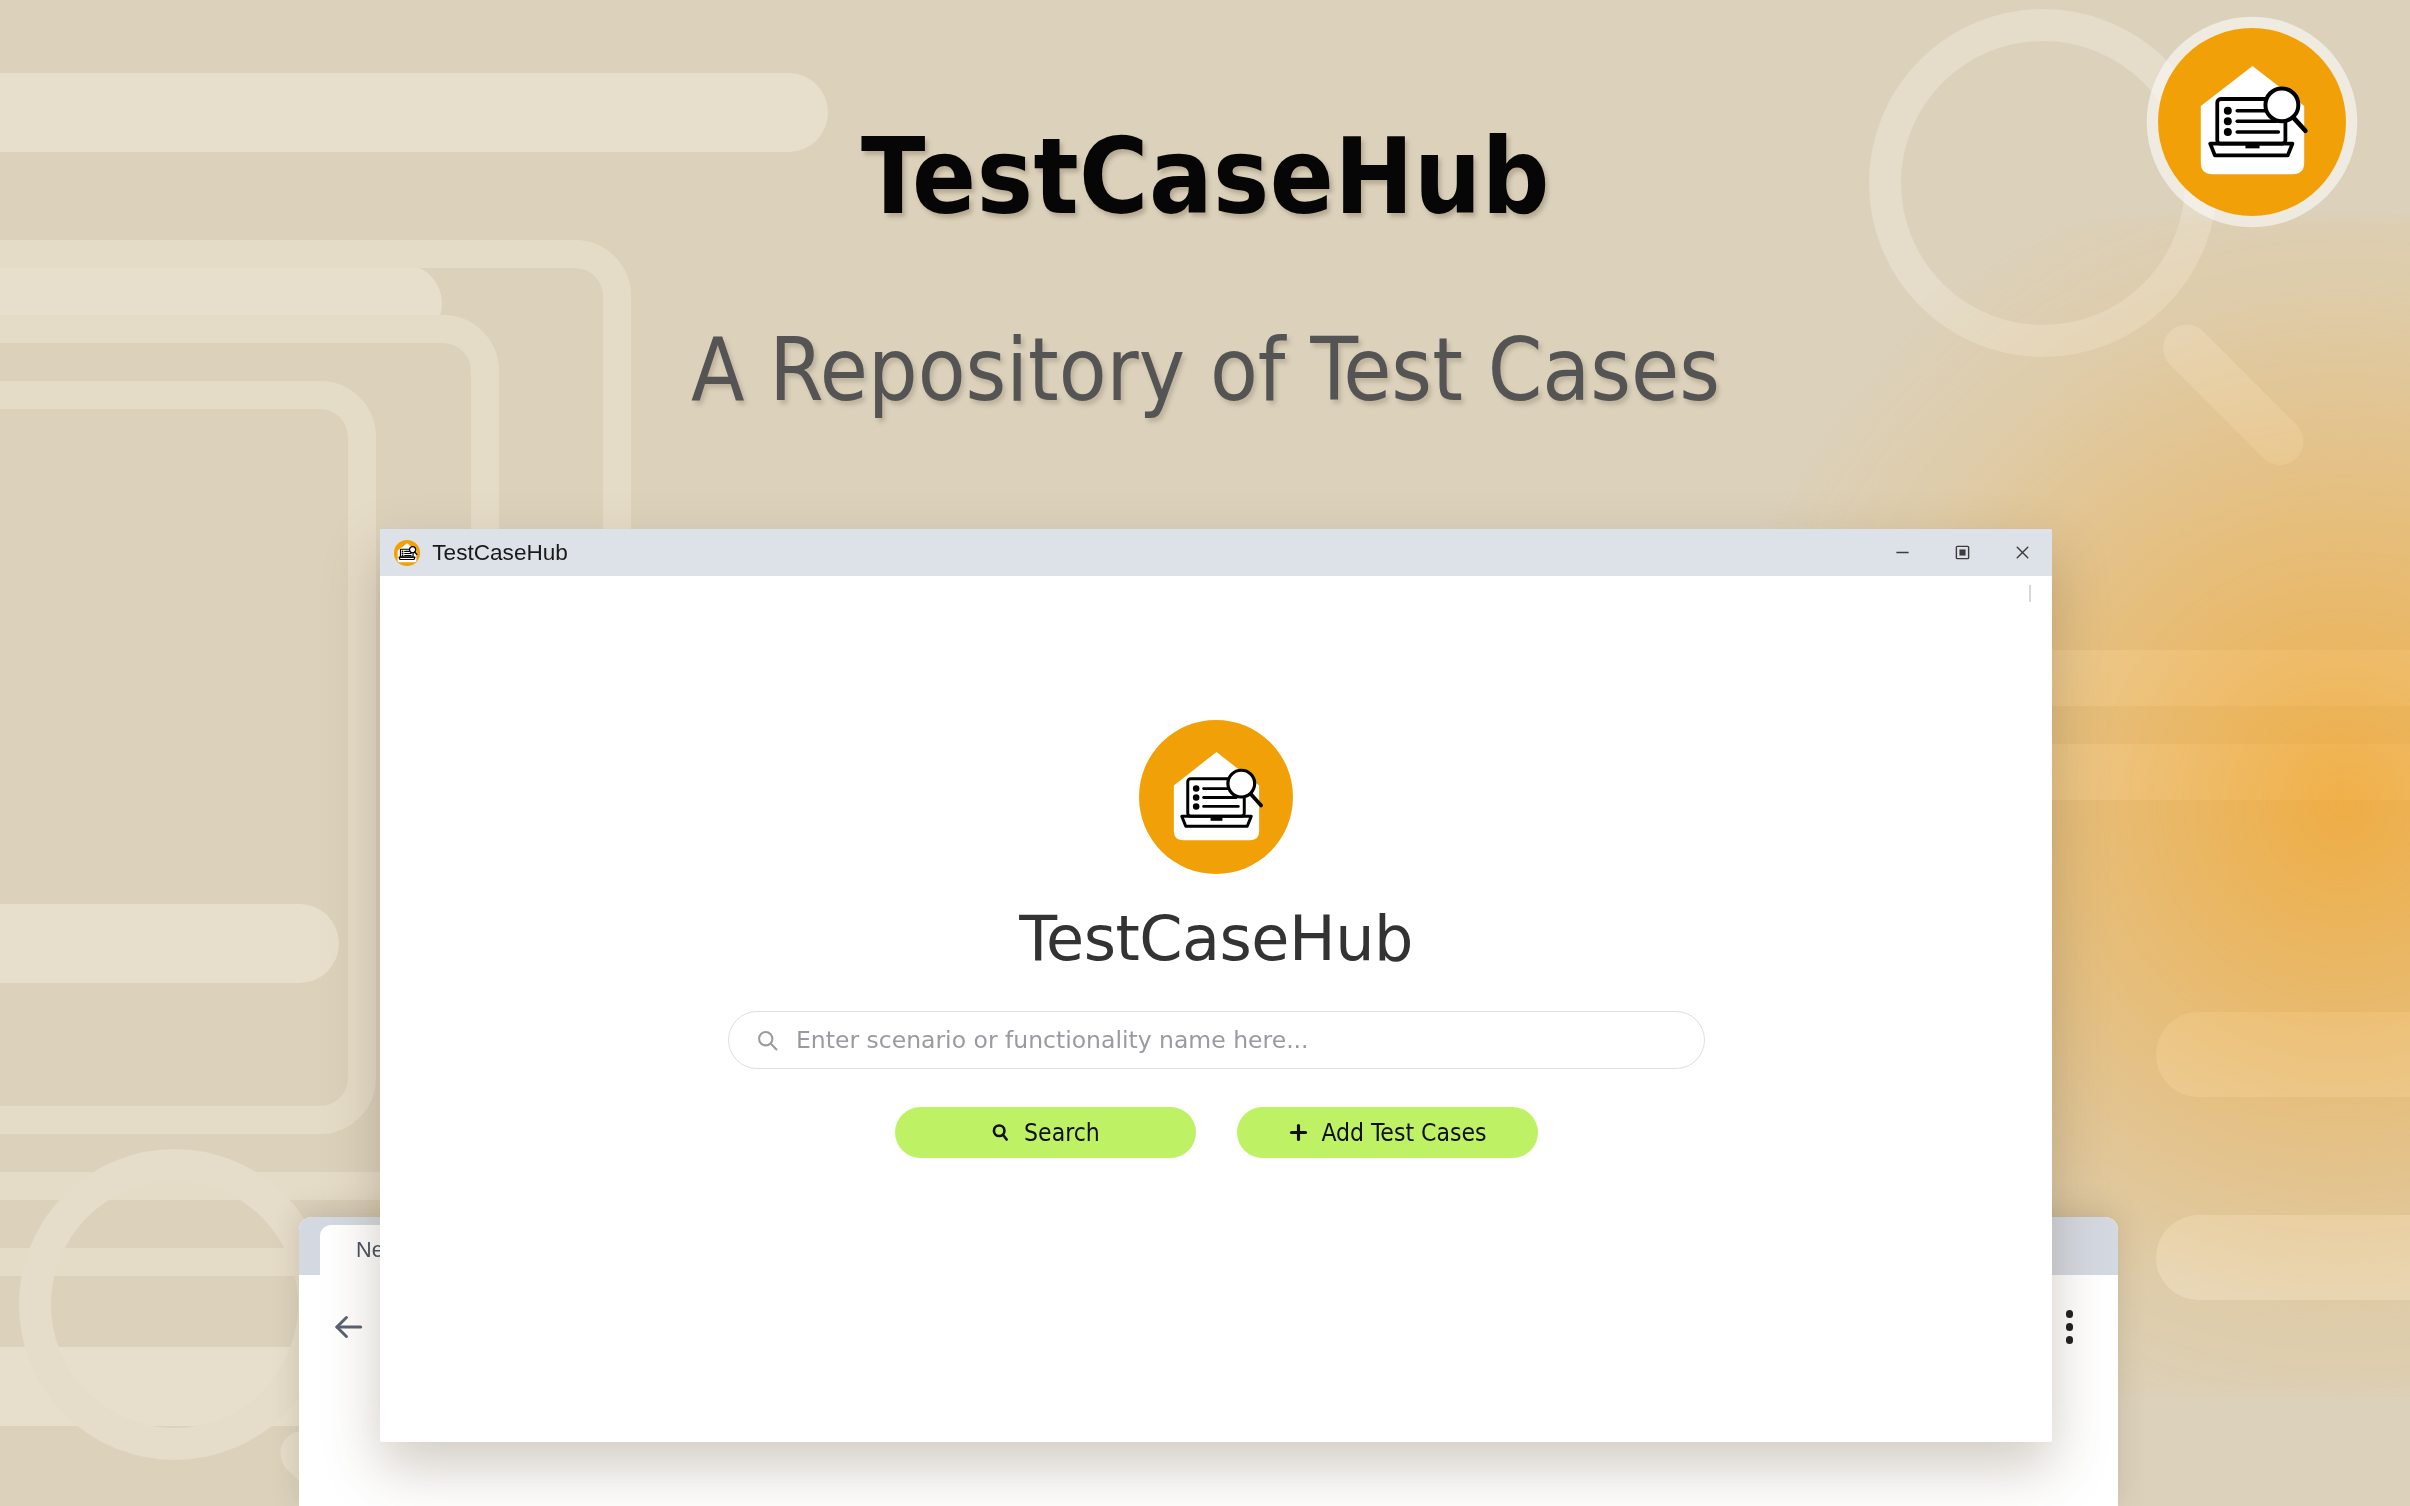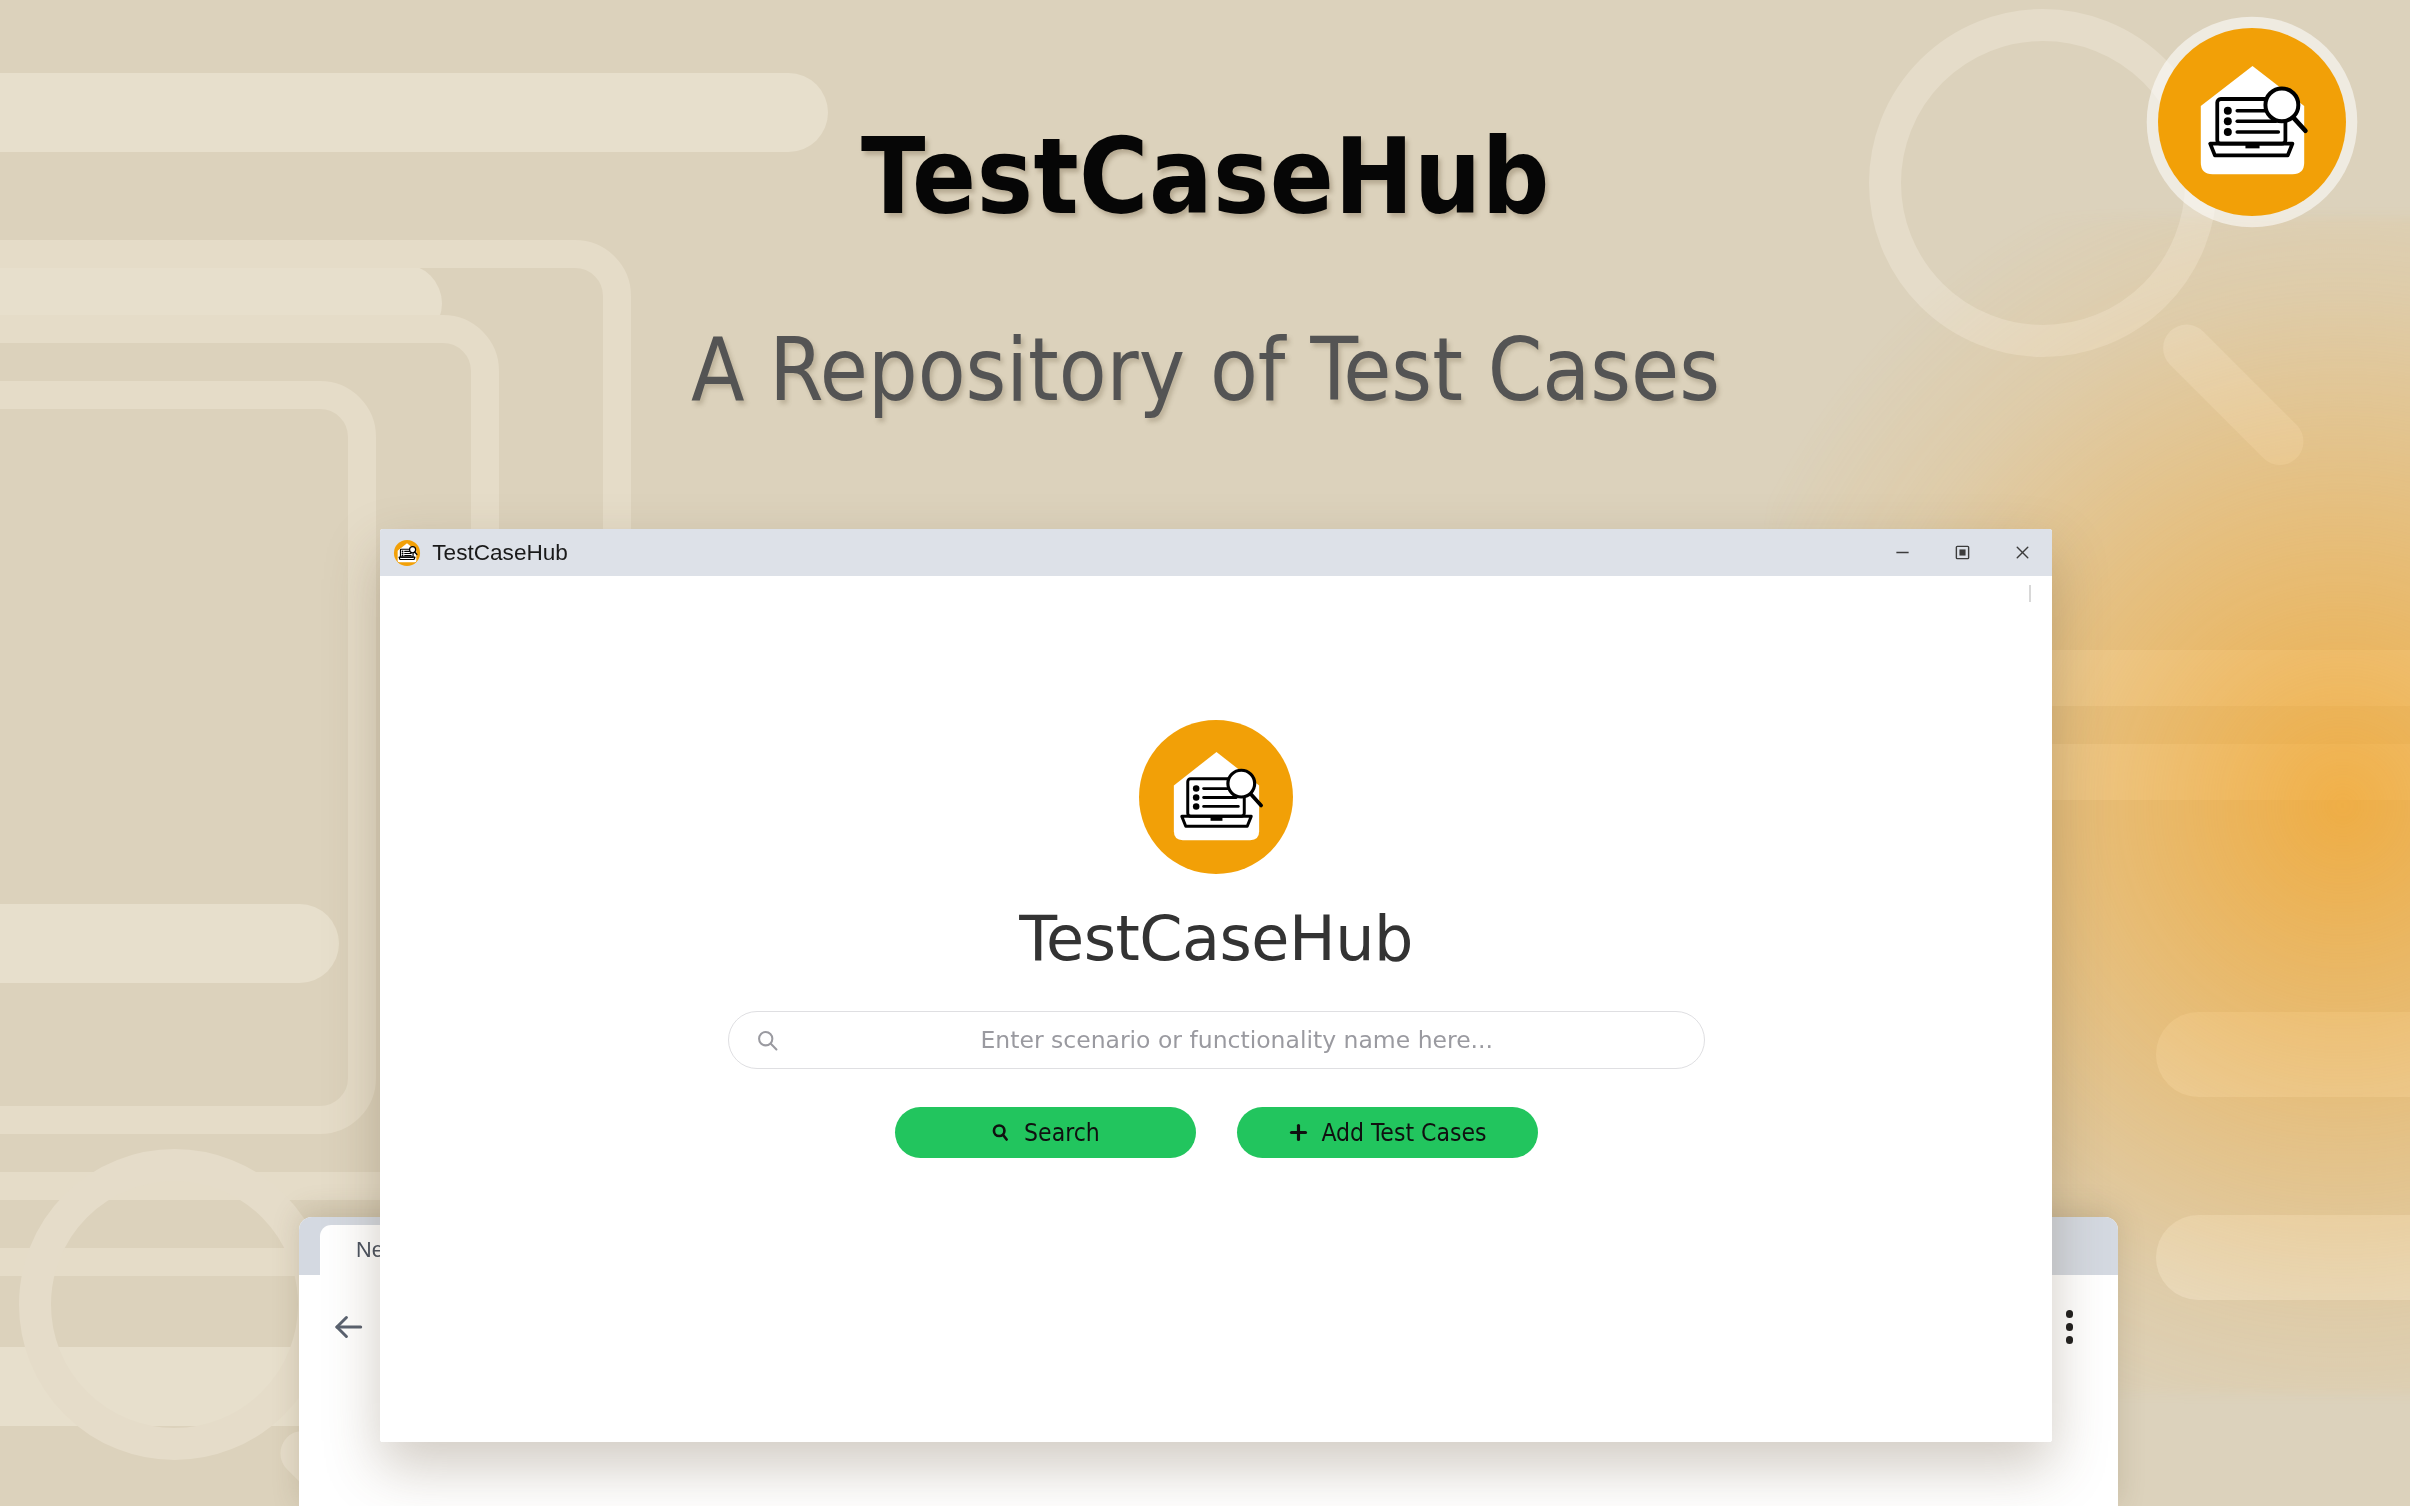--- a/index.html
+++ b/index.html
@@ -249,34 +249,33 @@
   }
   .search-wrap .mag { flex: 0 0 auto; width: 24.5px; height: 24.5px; color: #9a9aa0; margin-right: 17px; }
   .search-input {
     flex: 1 1 auto;
     border: none;
     outline: none;
     font-family: "DejaVu Sans", "Liberation Sans", sans-serif;
     font-size: 23.5px;
     color: #3b82f6;
     background: transparent;
-    text-align: center;
   }
   .search-input::placeholder { color: #9a9aa0; }
 
   .btn-row {
     margin-top: 38px;
     display: flex;
     gap: 41px;
   }
   .pill-btn {
     height: 51px;
     border: none;
     border-radius: 25.4px;
-    background: #22c55e;
+    background: #bef264;
     color: #101010;
     font-family: "DejaVu Sans Condensed", "Liberation Sans Narrow", "Liberation Sans", sans-serif;
     font-size: 24.5px;
     display: flex;
     align-items: center;
     justify-content: center;
     gap: 11.3px;
     cursor: pointer;
     padding: 0 32px;
   }

